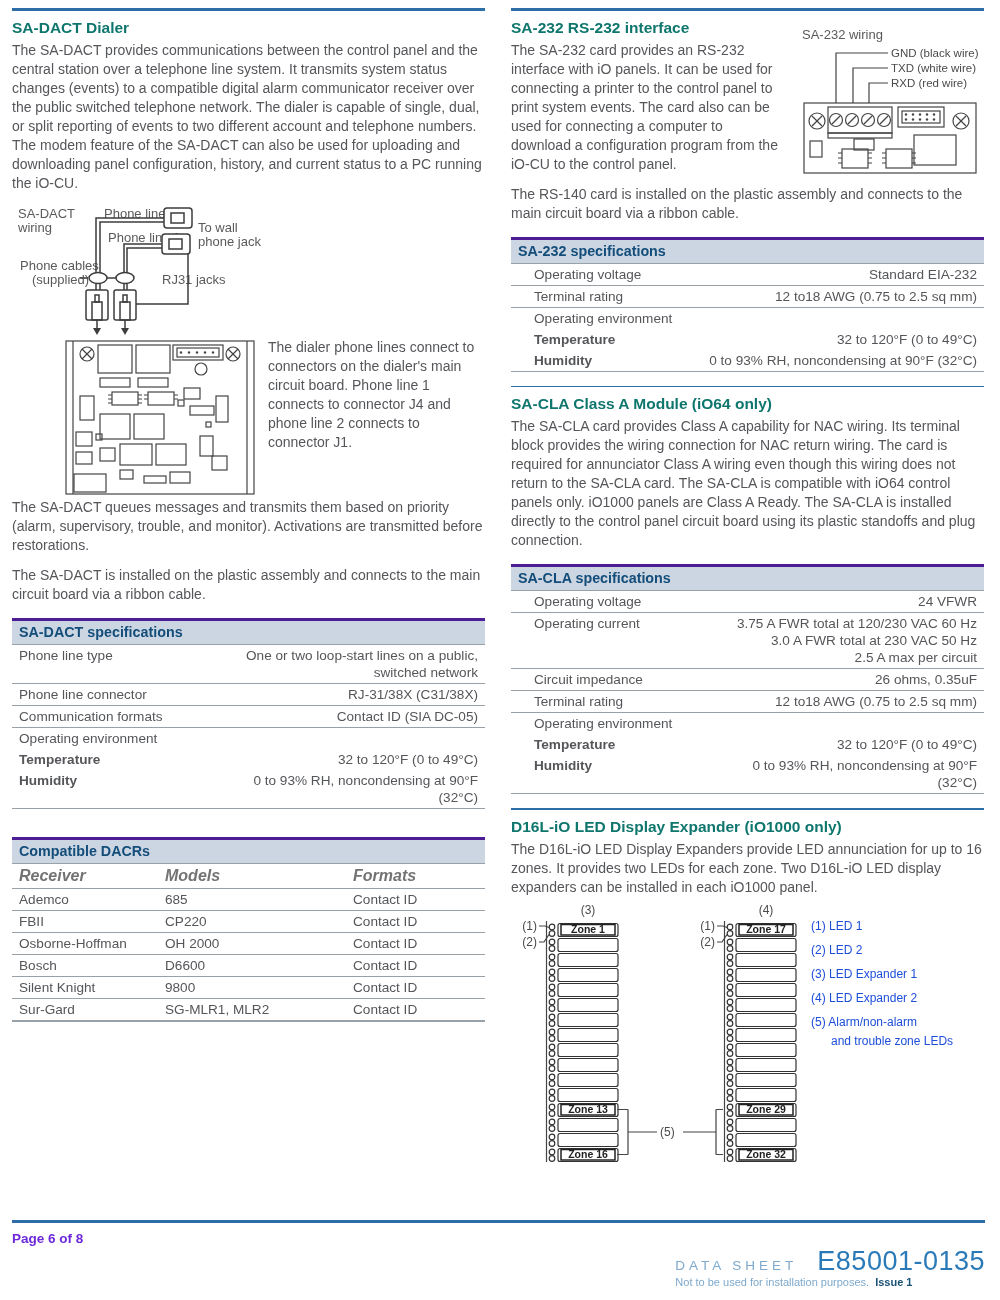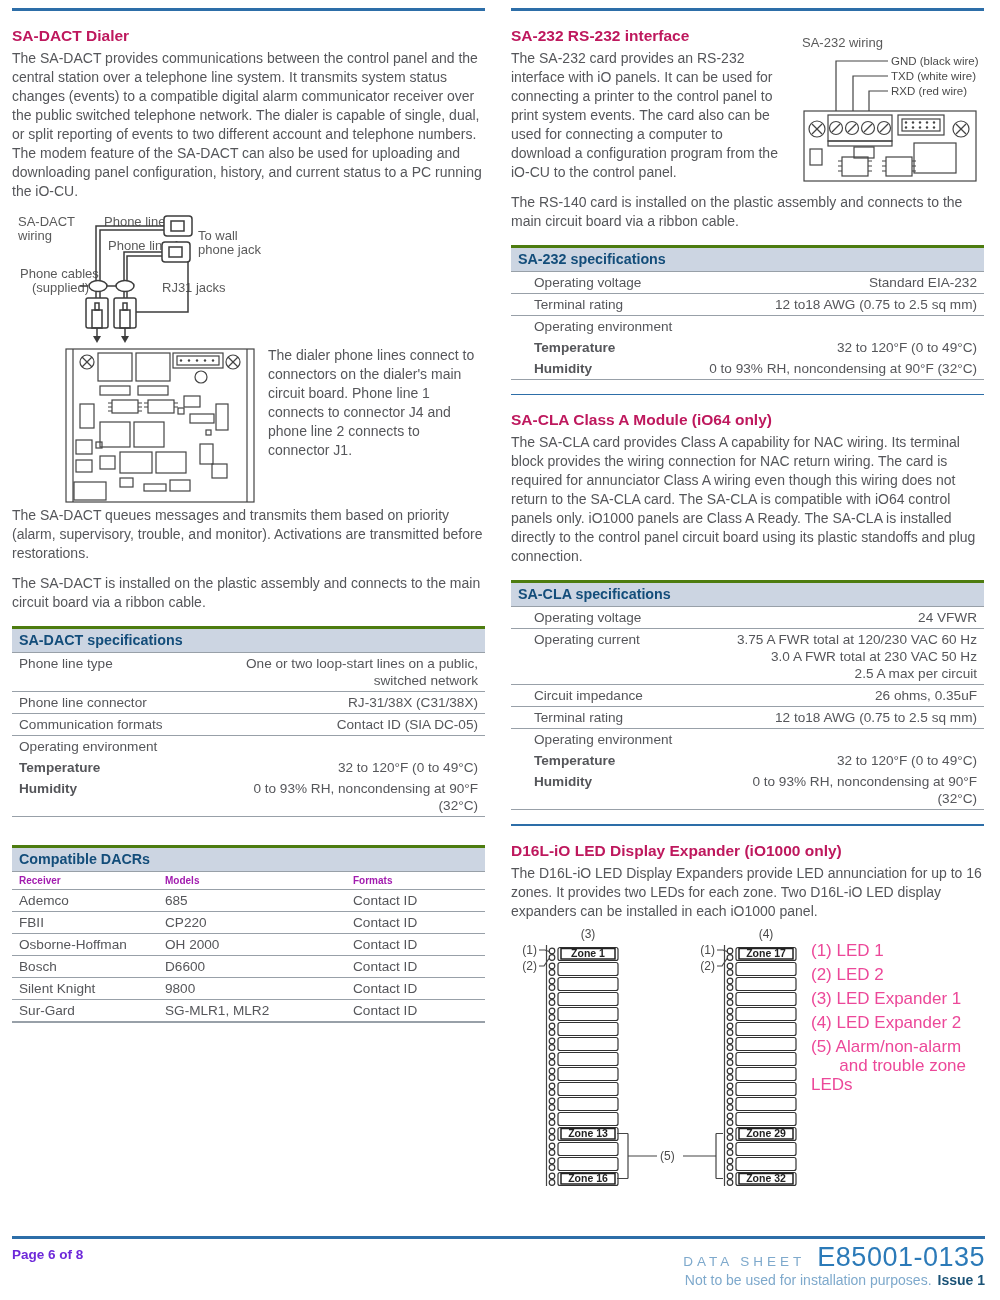--- a/index.html
+++ b/index.html
@@ -4,67 +4,67 @@
 <style>
   html,body{margin:0;padding:0;background:#fff}
   body{width:1000px;height:1300px;position:relative;overflow:hidden;
        font-family:"Liberation Sans",sans-serif;color:#55565a;}
   .page{position:absolute;inset:0;padding:8px 15px 0 12px;box-sizing:border-box;}
   .cols{display:flex;gap:26px;}
   .col{width:473px;flex:none;}
   .toprule{height:3px;background:#2d6ea8;}
   .rule1{height:1px;background:#2d6ea8;margin:14px 0 0;}
   .rule2{height:2px;background:#2d6ea8;margin:14px 0 0;}
-  h2{font-size:15.5px;font-weight:bold;color:#be185d;margin:16px 0 4px;}
+  h2{font-size:15.5px;font-weight:bold;color:#0f766e;margin:8px 0 4px;}
   p{font-size:14px;line-height:19px;margin:0 0 11px;}
   .fig-label{fill:#5a5a5a;font-size:13px;font-family:"Liberation Sans",sans-serif;}
   .fig-label-sm{fill:#4a4a4a;font-size:11.5px;font-family:"Liberation Sans",sans-serif;}
   svg{display:block;}
   .ln{stroke:#3c3c3c;stroke-width:1.5;fill:none;}
   .ln2{stroke:#444;stroke-width:1.2;fill:none;}
   .fillw{fill:#fff;}
   
   .spec{border-bottom:1px solid #98a0a8;margin:14px 0 0;}
-  .spec-title{border-top:3px solid #4d7c0f;background:#ccd5e2;color:#134d7a;
+  .spec-title{border-top:3px solid #4c1d95;background:#ccd5e2;color:#134d7a;
       font-weight:bold;font-size:14.3px;padding:3px 7px 4px;border-bottom:1px solid #98a0a8;}
   .srow{display:flex;padding:2px 7px 2px;font-size:13.6px;line-height:17px;}
   .srow.bt{border-top:1px solid #98a0a8;}
   .sl{flex:none;}
   .lbl186 .sl{width:186px;}
   .lbl168 .sl{width:168px;margin-left:16px;}
   .sub .sl{text-align:left;padding-right:14px;box-sizing:border-box;font-weight:bold;}
   .sv{flex:1;white-space:pre-line;text-align:right;}
   
-  .dacr-head{display:flex;font-weight:bold;color:#a21caf;font-size:10px;
-      padding:3px 7px;border-bottom:1px solid #98a0a8;}
+  .dacr-head{display:flex;font-weight:bold;color:#737373;font-size:16px;
+      padding:3px 7px;border-bottom:1px solid #98a0a8;font-style:italic;}
   .drow{display:flex;padding:2px 7px;font-size:13.6px;line-height:17px;border-bottom:1px solid #98a0a8;}
   .dc1{width:146px;flex:none}.dc2{width:188px;flex:none}.dc3{flex:1}
   
   .board-block{overflow:visible;}
   .board-svg{float:left;margin:0 8px 0 48px;}
   .caption{margin:2px 0 46px;}
   .queues{margin:0 0 11px;}
   .clear{clear:both;}
   
   .sa232-fig{float:right;margin:-14px 0 2px 10px;}
   
   .d16l-fig{display:flex;margin-top:6px;}
   .legend{padding-top:14px;width:163px;}
-  .legend div{font-size:17px;line-height:19px;color:#ec4899;margin-bottom:5px;white-space:pre-wrap;}
+  .legend div{font-size:12px;line-height:19px;color:#1d4ed8;margin-bottom:5px;white-space:pre-wrap;}
   .zone-text{font-size:10.5px;font-weight:bold;fill:#222;font-family:"Liberation Sans",sans-serif;text-anchor:middle;}
   .d-label{font-size:12px;fill:#4a4a4a;font-family:"Liberation Sans",sans-serif;}
   
   .footer{position:absolute;left:12px;right:15px;bottom:12px;}
   .footer-rule{height:3px;background:#2d6ea8;margin-bottom:3px;}
   .footer-row{display:flex;justify-content:space-between;align-items:flex-start;}
   .page-num{font-size:13.5px;font-weight:bold;color:#6d28d9;padding-top:5px;}
-  .doc-id{display:flex;align-items:baseline;gap:12px;justify-content:flex-start;}
+  .doc-id{display:flex;align-items:baseline;gap:20px;justify-content:flex-start;margin-top:20px;}
   .doc-kind{font-size:13.5px;letter-spacing:4px;color:#7ea9cc;}
   .doc-num{font-size:27px;color:#2b7ab8;letter-spacing:.5px;}
-  .note-row{text-align:right;font-size:14px;margin-top:-1px;}
+  .note-row{font-size:11px;margin-top:-1px;}
   .note{color:#7ea9cc;}
   .issue{color:#1a5276;font-weight:bold;margin-left:6px;}
 </style>
 </head>
 <body>
 
 <div class="page">
   <div class="cols">
 
     <div class="col">

